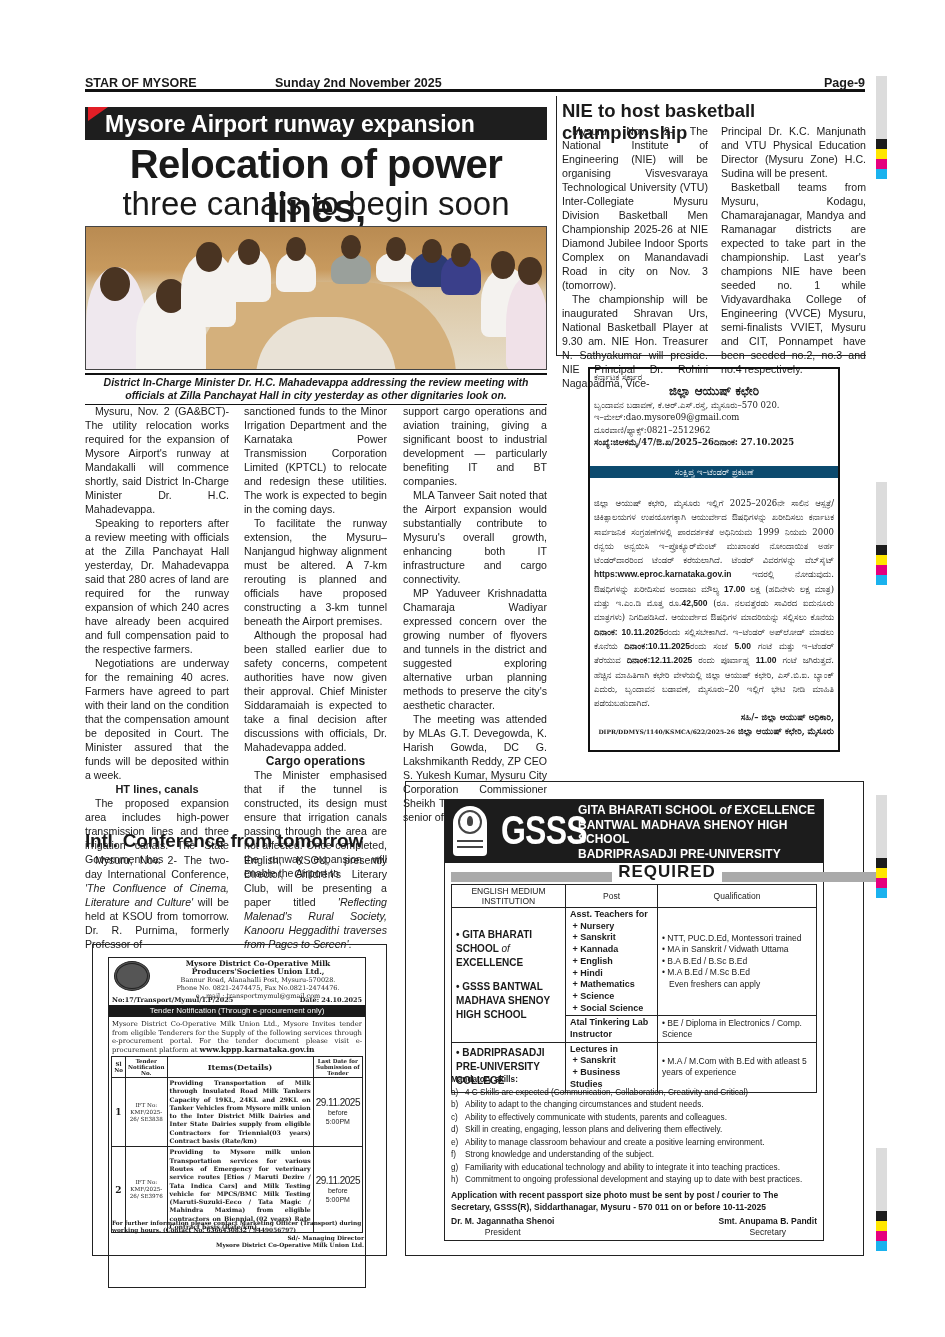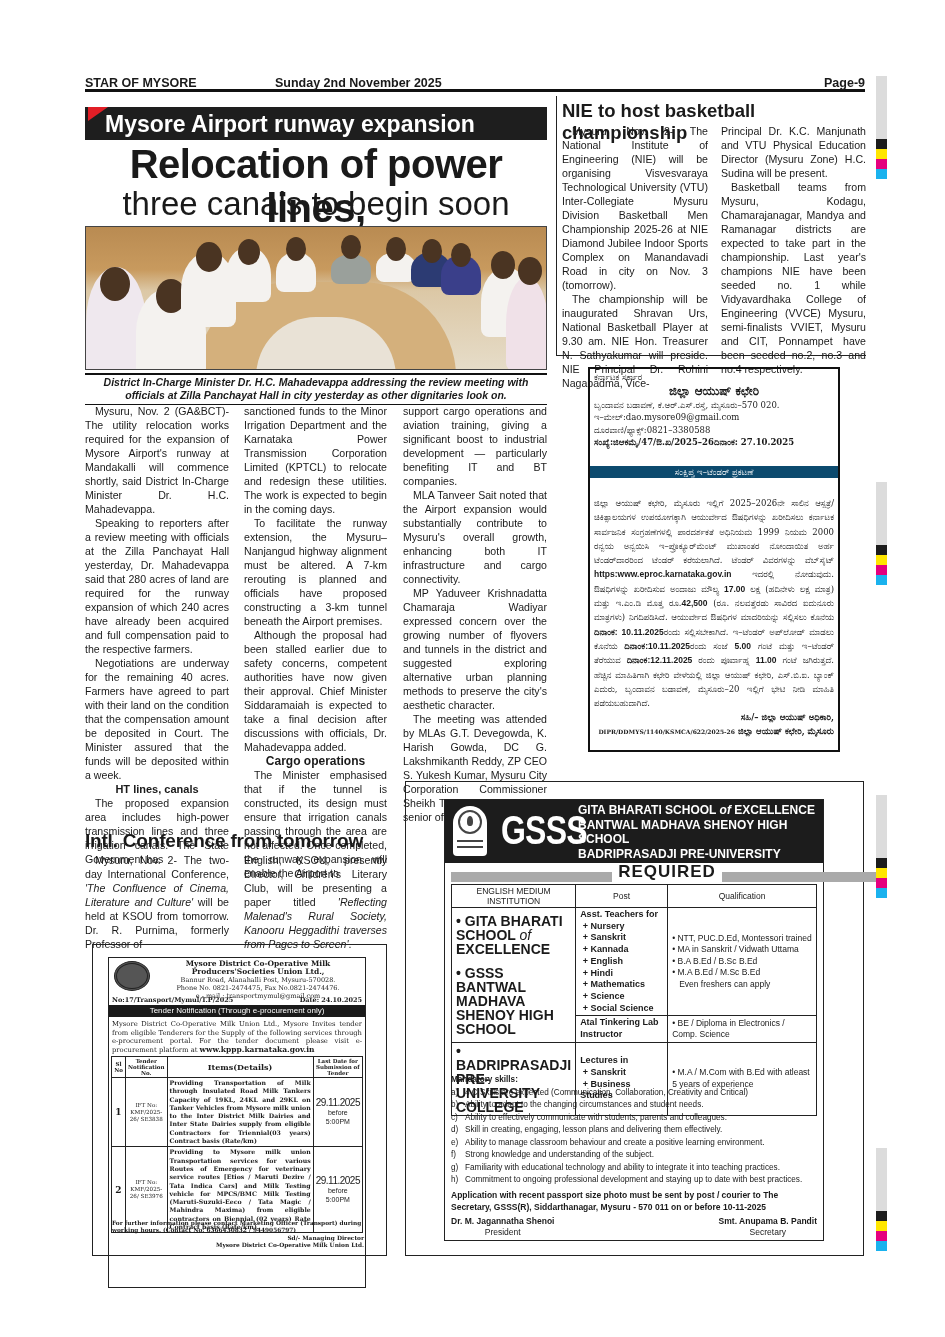--- a/index.html
+++ b/index.html
@@ -62,21 +62,21 @@
   .gsss .logo .book { position: absolute; left: 4px; top: 34px; width: 26px; height: 8px; border-top: 2px solid #444; border-bottom: 2px solid #444; }
   .gsss .big { position: absolute; left: 56px; top: 8px; font-size: 40px; font-weight: bold; letter-spacing: -1px; transform: scaleX(0.8); transform-origin: left; line-height: 44px; }
   .gsss .names { position: absolute; left: 133px; top: 3px; font-size: 12px; font-weight: bold; line-height: 14.5px; }
   .gsss .names .addr { font-weight: normal; font-size: 11px; }
   .gsss .req { position: absolute; left: 6px; top: 65px; width: 432px; height: 17px; display: flex; align-items: flex-end; gap: 6px; }
   .gsss .req .g { flex: 1; height: 10px; background: #aaa; }
   .gsss .req .w { font-size: 17px; font-weight: 900; letter-spacing: 1px; }
   .gsss table { position: absolute; left: 6px; top: 84px; width: 366px; border-collapse: collapse; font-size: 9px; }
   .gsss td, .gsss th { border: 1px solid #222; vertical-align: middle; padding: 1px 4px; }
   .gsss th { font-weight: normal; font-size: 8.5px; height: 11px; }
-  .gsss .inst { font-weight: bold; font-size: 14px; line-height: 14px; }
+  .gsss .inst { font-weight: bold; font-size: 10px; line-height: 14px; }
   .gsss .post { font-weight: bold; font-size: 9px; line-height: 11.7px; }
   .gsss .qual { font-size: 8.5px; line-height: 11.5px; }
   .gsss .skills { position: absolute; left: 6px; top: 274px; width: 366px; font-size: 8.2px; line-height: 12.5px; }
   .gsss .skills .h { font-weight: bold; }
   .gsss .skills .li { display: flex; }
   .gsss .skills .li span:first-child { width: 14px; flex: none; }
   .gsss .apply { position: absolute; left: 6px; top: 390px; width: 366px; font-weight: bold; font-size: 8.5px; line-height: 11.5px; }
   .gsss .sigl { position: absolute; left: 6px; top: 416px; font-size: 8.5px; line-height: 11px; text-align: center; }
   .gsss .sigr { position: absolute; right: 6px; top: 416px; font-size: 8.5px; line-height: 11px; text-align: center; }
   .gsss .sigl b, .gsss .sigr b { display: block; }
@@ -194,21 +194,21 @@
   <p style="text-indent:0">Principal Dr. K.C. Manjunath and VTU Physical Education Director (Mysuru Zone) H.C. Sudina will be present.</p>
   <p>Basketball teams from Mysuru, Kodagu, Chamarajanagar, Mandya and Ramanagar districts are expected to take part in the championship. Last year's champions NIE have been seeded no. 1 while Vidyavardhaka College of Engineering (VVCE) Mysuru, semi-finalists VVIET, Mysuru and CIT, Ponnampet have been seeded no.2, no.3 and no.4 respectively.</p>
 </div>
 <div class="abs nie-bottom"></div>
 
 <div class="abs ayush">
   <div class="c">ಕರ್ನಾಟಕ ಸರ್ಕಾರ</div>
   <div class="t">ಜಿಲ್ಲಾ ಆಯುಷ್ ಕಛೇರಿ</div>
   <div class="c">ಬೃಂದಾವನ ಬಡಾವಣೆ, ಕೆ.ಆರ್.ಎಸ್.ರಸ್ತೆ, ಮೈಸೂರು–570 020.</div>
   <div class="c">ಇ–ಮೇಲ್:dao.mysore09@gmail.com</div>
-  <div class="c">ದೂರವಾಣಿ/ಫ್ಯಾಕ್ಸ್:0821–3380588</div>
+  <div class="c">ದೂರವಾಣಿ/ಫ್ಯಾಕ್ಸ್:0821–2512962</div>
   <div class="row">
     <span>ಸಂಖ್ಯೆ:ಜಿಆಕಮೈ/47/ಔ.ಖ/2025–26</span>
     <span>ದಿನಾಂಕ: 27.10.2025</span>
   </div>
   <div class="bar">ಸಂಕ್ಷಿಪ್ತ ಇ–ಟೆಂಡರ್ ಪ್ರಕಟಣೆ</div>
   <div class="body">
     <span>ಜಿಲ್ಲಾ ಆಯುಷ್ ಕಛೇರಿ, ಮೈಸೂರು ಇಲ್ಲಿಗೆ 2025–2026ನೇ ಸಾಲಿನ ಆಸ್ಪತ್ರೆ/ಚಿಕಿತ್ಸಾಲಯಗಳ ಉಪಯೋಗಕ್ಕಾಗಿ ಆಯುರ್ವೇದ ಔಷಧಿಗಳನ್ನು ಖರೀದಿಸಲು ಕರ್ನಾಟಕ ಸಾರ್ವಜನಿಕ ಸಂಗ್ರಹಣೆಗಳಲ್ಲಿ ಪಾರದರ್ಶಕತೆ ಅಧಿನಿಯಮ 1999 ನಿಯಮ 2000 ರನ್ವಯ ಅನ್ವಯಿಸಿ ಇ–ಪ್ರೊಕ್ಯೂರ್‌ಮೆಂಟ್ ಮುಖಾಂತರ ನೋಂದಾಯಿತ ಅರ್ಹ ಟೆಂಡರ್‌ದಾರರಿಂದ ಟೆಂಡರ್ ಕರೆಯಲಾಗಿದೆ. ಟೆಂಡರ್ ವಿವರಗಳನ್ನು ವೆಬ್‌ಸೈಟ್ </span><b>https:www.eproc.karnataka.gov.in</b><span> ಇದರಲ್ಲಿ ನೋಡುವುದು. ಔಷಧಿಗಳನ್ನು ಖರೀದಿಸುವ ಅಂದಾಜು ಮೌಲ್ಯ </span><b>17.00</b><span> ಲಕ್ಷ (ಹದಿನೇಳು ಲಕ್ಷ ಮಾತ್ರ) ಮತ್ತು ಇ.ಎಂ.ಡಿ ಮೊತ್ತ ರೂ.</span><b>42,500</b><span> (ರೂ. ನಲವತ್ತೆರಡು ಸಾವಿರದ ಐದುನೂರು ಮಾತ್ರಗಳು) ನಿಗದಿಪಡಿಸಿದೆ. ಆಯುರ್ವೇದ ಔಷಧಿಗಳ ಮಾದರಿಯನ್ನು ಸಲ್ಲಿಸಲು ಕೊನೆಯ </span><b>ದಿನಾಂಕ: 10.11.2025</b><span>ರಂದು ಸಲ್ಲಿಸಬೇಕಾಗಿದೆ. ಇ–ಟೆಂಡರ್ ಅಪ್‌ಲೋಡ್ ಮಾಡಲು ಕೊನೆಯ </span><b>ದಿನಾಂಕ:10.11.2025</b><span>ರಂದು ಸಂಜೆ </span><b>5.00</b><span> ಗಂಟೆ ಮತ್ತು ಇ–ಟೆಂಡರ್ ತೆರೆಯುವ </span><b>ದಿನಾಂಕ:12.11.2025</b><span> ರಂದು ಪೂರ್ವಾಹ್ನ </span><b>11.00</b><span> ಗಂಟೆ ಜಗಿರುತ್ತದೆ. ಹೆಚ್ಚಿನ ಮಾಹಿತಿಗಾಗಿ ಕಛೇರಿ ವೇಳೆಯಲ್ಲಿ ಜಿಲ್ಲಾ ಆಯುಷ್ ಕಛೇರಿ, ಎಸ್.ಬಿ.ಐ. ಬ್ಯಾಂಕ್ ಎದುರು, ಬೃಂದಾವನ ಬಡಾವಣೆ, ಮೈಸೂರು–20 ಇಲ್ಲಿಗೆ ಭೇಟಿ ನೀಡಿ ಮಾಹಿತಿ ಪಡೆಯಬಹುದಾಗಿದೆ.</span>
   </div>
   <div class="sig">ಸಹಿ/– ಜಿಲ್ಲಾ ಆಯುಷ್ ಅಧಿಕಾರಿ,</div>
   <div class="sig"><span class="dipr">DIPR/DDMYS/1140/KSMCA/622/2025-26</span> <span>ಜಿಲ್ಲಾ ಆಯುಷ್ ಕಛೇರಿ, ಮೈಸೂರು</span></div>

